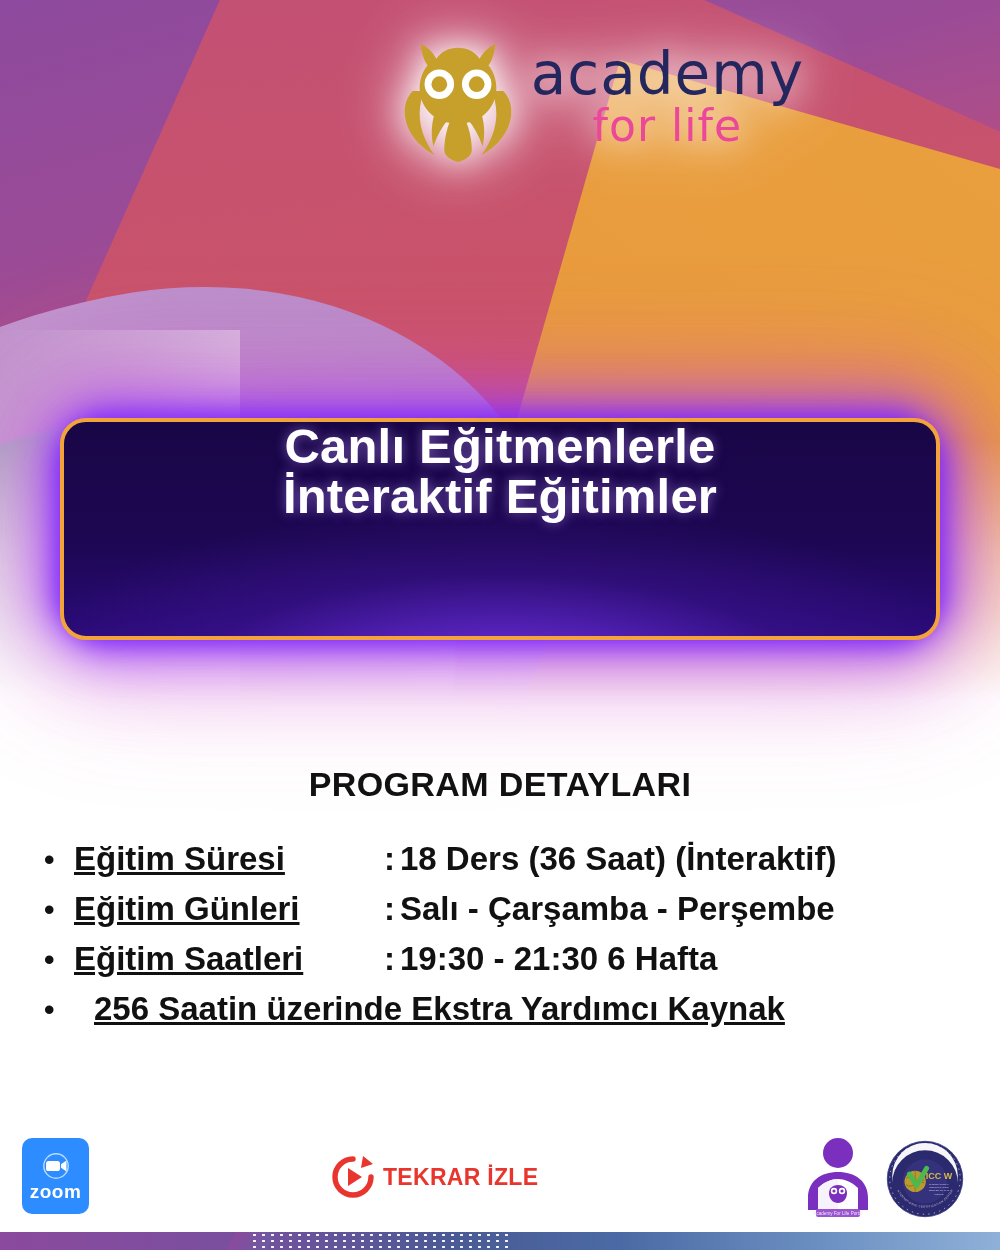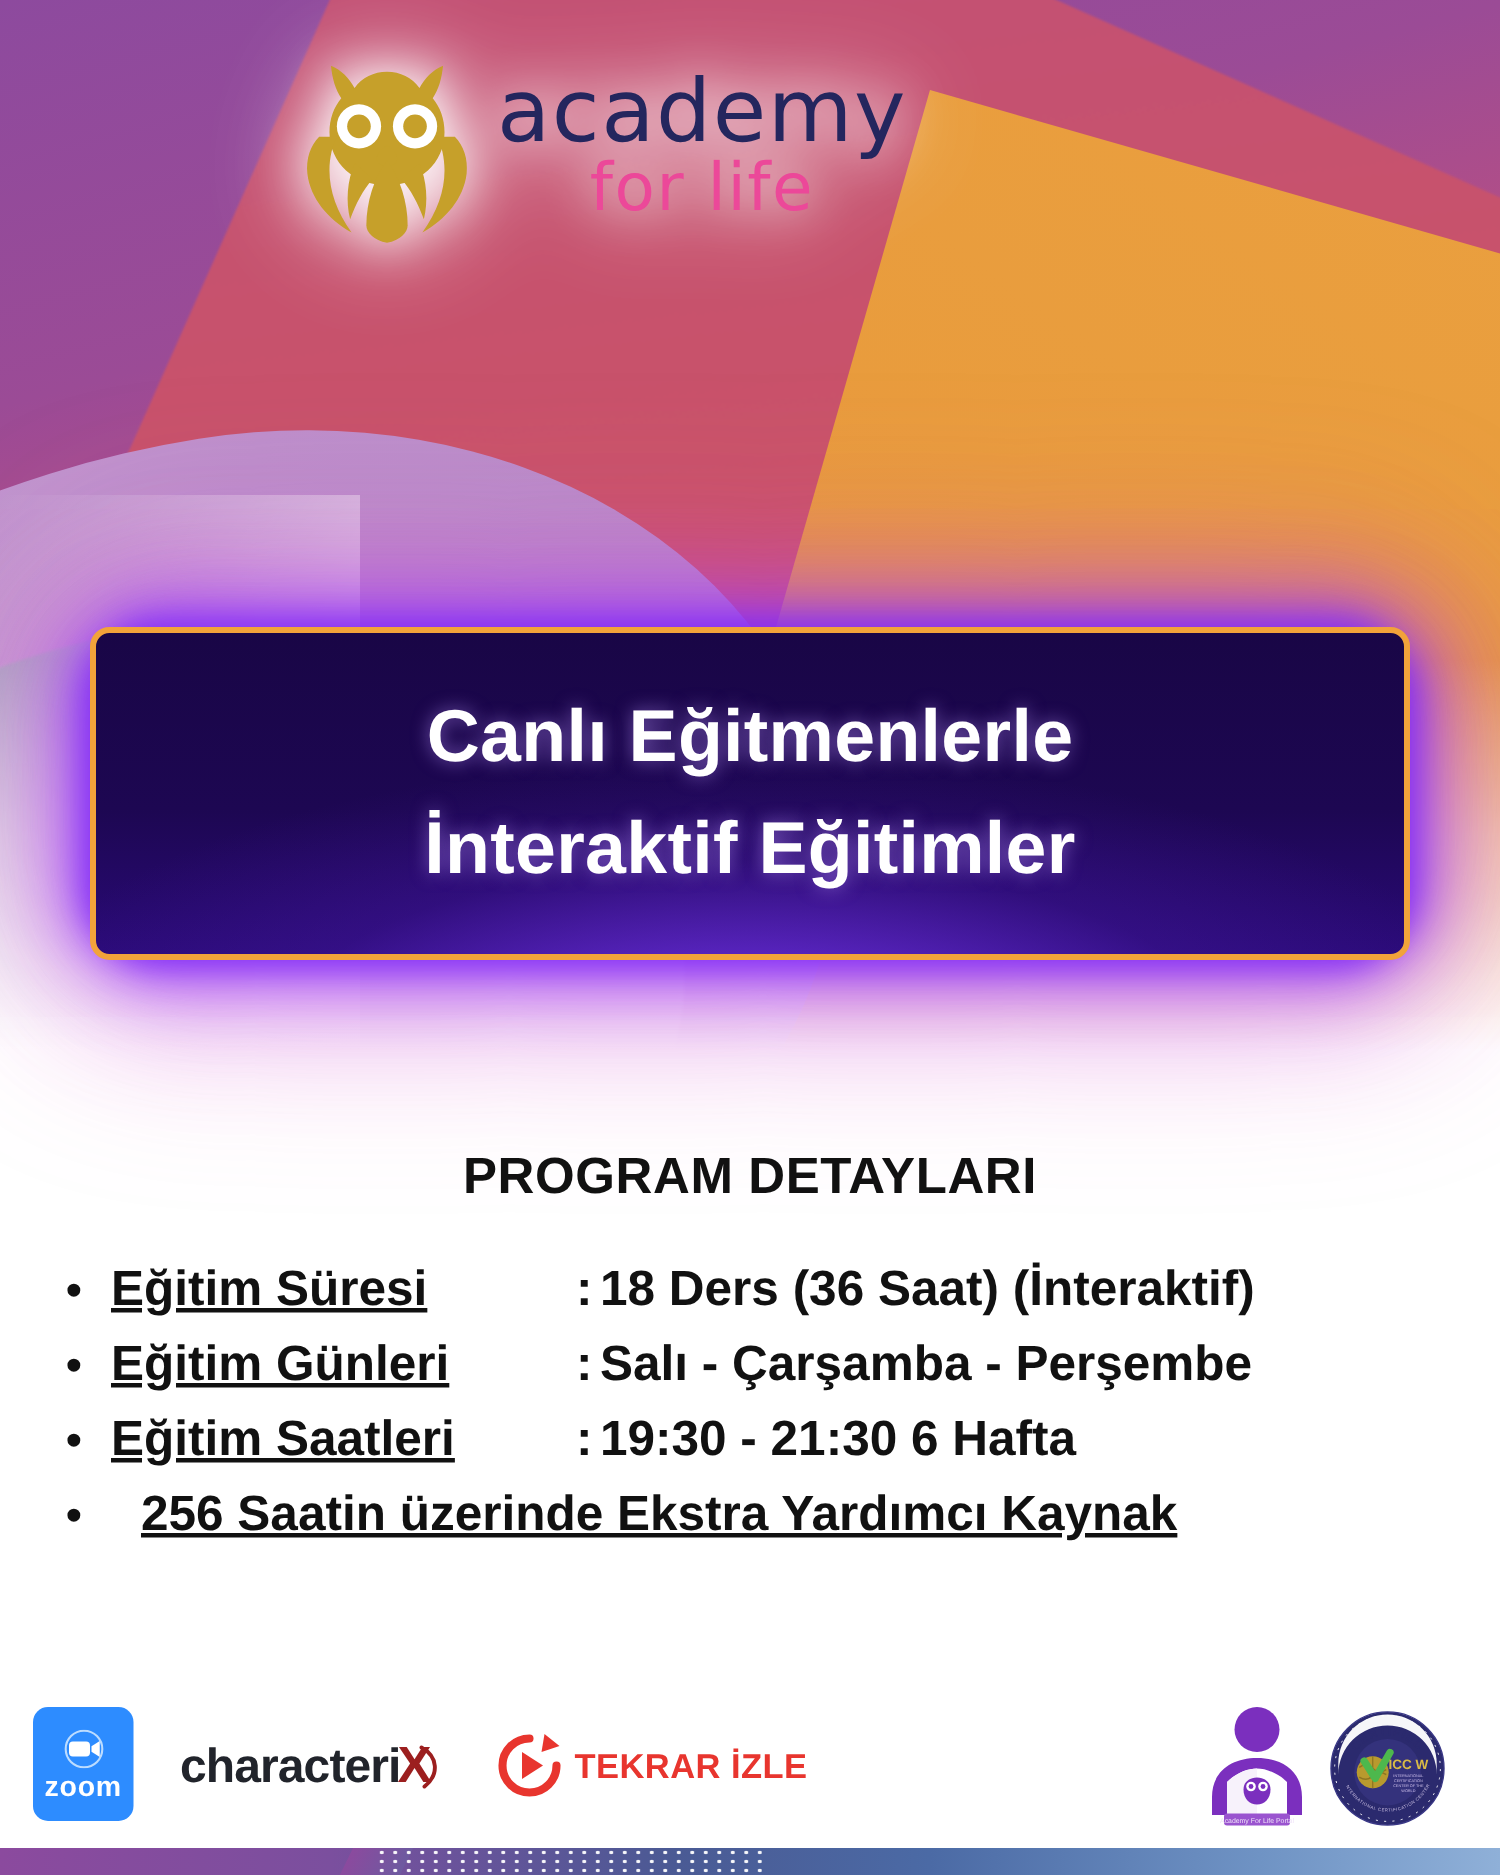--- a/index.html
+++ b/index.html
@@ -62,21 +62,21 @@
   }
   .hero-fade-left {
     position: absolute; left: 0; top: 330px; width: 240px; height: 370px;
     background: linear-gradient(to bottom right, rgba(255,255,255,0) 0%, rgba(255,255,255,0.45) 60%, rgba(255,255,255,0.9) 100%);
   }
 
   
   .logo-row {
     position: absolute; left: 0; top: 22px;
     width: 804px; height: 150px;
-    display: flex; align-items: center; justify-content: center;
+    display: flex; align-items: center; justify-content: flex-end;
     gap: 14px;
     filter: drop-shadow(0 0 16px rgba(255,255,255,0.95))
             drop-shadow(0 0 30px rgba(255,255,255,0.75));
   }
   .owl-mark { width: 118px; height: 130px; flex: none; }
   .logo-text { display: flex; flex-direction: column; line-height: 0.96; }
   .logo-academy {
     font-size: 58px; font-weight: 400; letter-spacing: 1px;
     color: #24265e; font-family: "DejaVu Sans", sans-serif;
   }
@@ -110,28 +110,28 @@
     position: absolute; left: 6px; top: 6px; right: 6px; bottom: 6px;
     border-radius: 42px;
     box-shadow:
       0 0 22px 10px rgba(124, 40, 245, 0.95),
       0 0 46px 20px rgba(150, 60, 255, 0.7),
       0 0 80px 34px rgba(190, 70, 230, 0.45),
       0 0 120px 50px rgba(225, 90, 190, 0.28);
   }
   .neon-box {
     position: absolute; inset: 0;
-    border-radius: 13px;
+    border-radius: 26px;
     border: 4px solid #f2a33a;
     background:
       radial-gradient(ellipse 80% 120% at 50% 125%, rgba(130,60,255,0.85) 0%, rgba(70,25,160,0.35) 45%, rgba(26,7,70,0) 72%),
       linear-gradient(to bottom, #190646 0%, #1d0752 55%, #2a0a78 100%);
     display: flex; flex-direction: column;
-    align-items: center; justify-content: center;
-    gap: 26px;
+    align-items: center; 
+    gap: 1px;
   }
   .neon-line {
     color: #ffffff; font-weight: 700; font-size: 49px;
     letter-spacing: 0.2px; line-height: 1;
     text-shadow: 0 0 12px rgba(190,150,255,0.55);
   }
 
   
   .details-title {
     position: absolute; left: 0; top: 765px; width: 1000px;
@@ -283,27 +283,20 @@
 
     <div class="zoom-logo">
       <svg class="zoom-cam" width="40" height="26" viewBox="0 0 40 26">
         <circle cx="20" cy="13" r="12.2" fill="none" stroke="#bcdcff" stroke-width="1.4"></circle>
         <rect x="10" y="8" width="14" height="10" rx="2.6" fill="#ffffff"></rect>
         <path d="M25 11.2 L30.5 7.6 v10.8 L25 14.8 z" fill="#ffffff"></path>
       </svg>
       <span class="zoom-word">zoom</span>
     </div>
 
-    <div class="cx-logo">
-      <span class="cx-text">characteri</span>
-      <span class="cx-x">X</span>
-      <svg width="16" height="34" viewBox="0 0 16 34" style="margin-left:-9px">
-        <path d="M2 4 C13 10, 14 22, 4 30" fill="none" stroke="#9c1f1f" stroke-width="2.6" stroke-linecap="round"></path>
-      </svg>
-    </div>
 
     <div class="ti-logo">
       <svg width="46" height="46" viewBox="0 0 46 46">
         <path d="M23 5 A18 18 0 1 0 41 23" fill="none" stroke="#e8352e" stroke-width="5.4" stroke-linecap="round"></path>
         <path d="M33 2 L43 10 L31 14 Z" fill="#e8352e"></path>
         <path d="M18 14 L32 23 L18 32 Z" fill="#e8352e"></path>
       </svg>
       <span class="ti-text">TEKRAR İZLE</span>
     </div>
 

